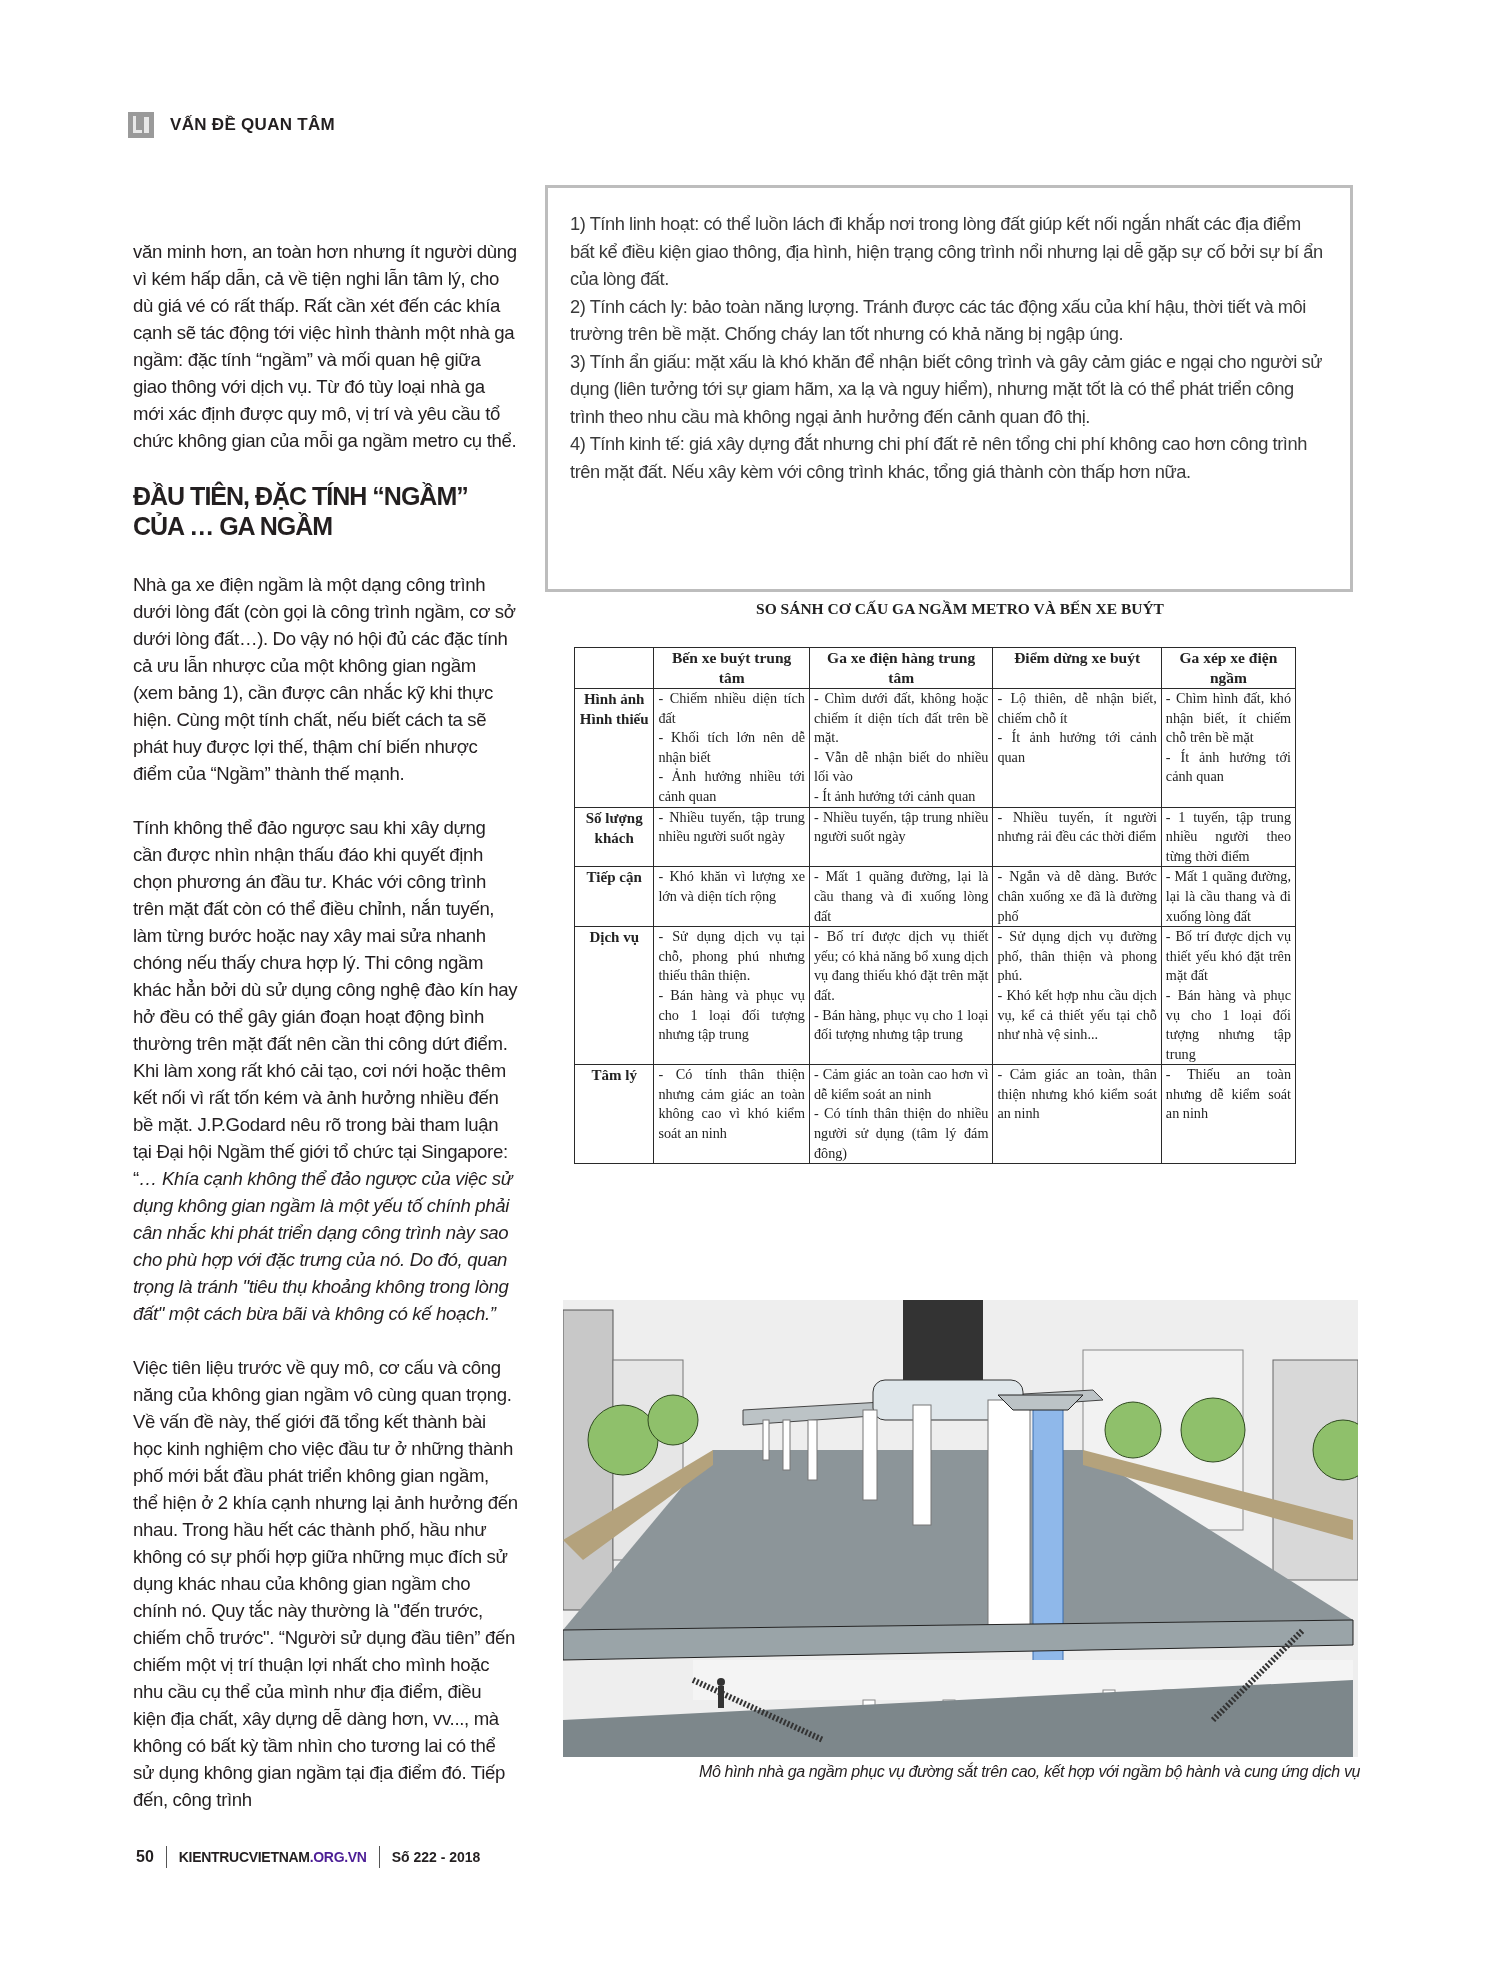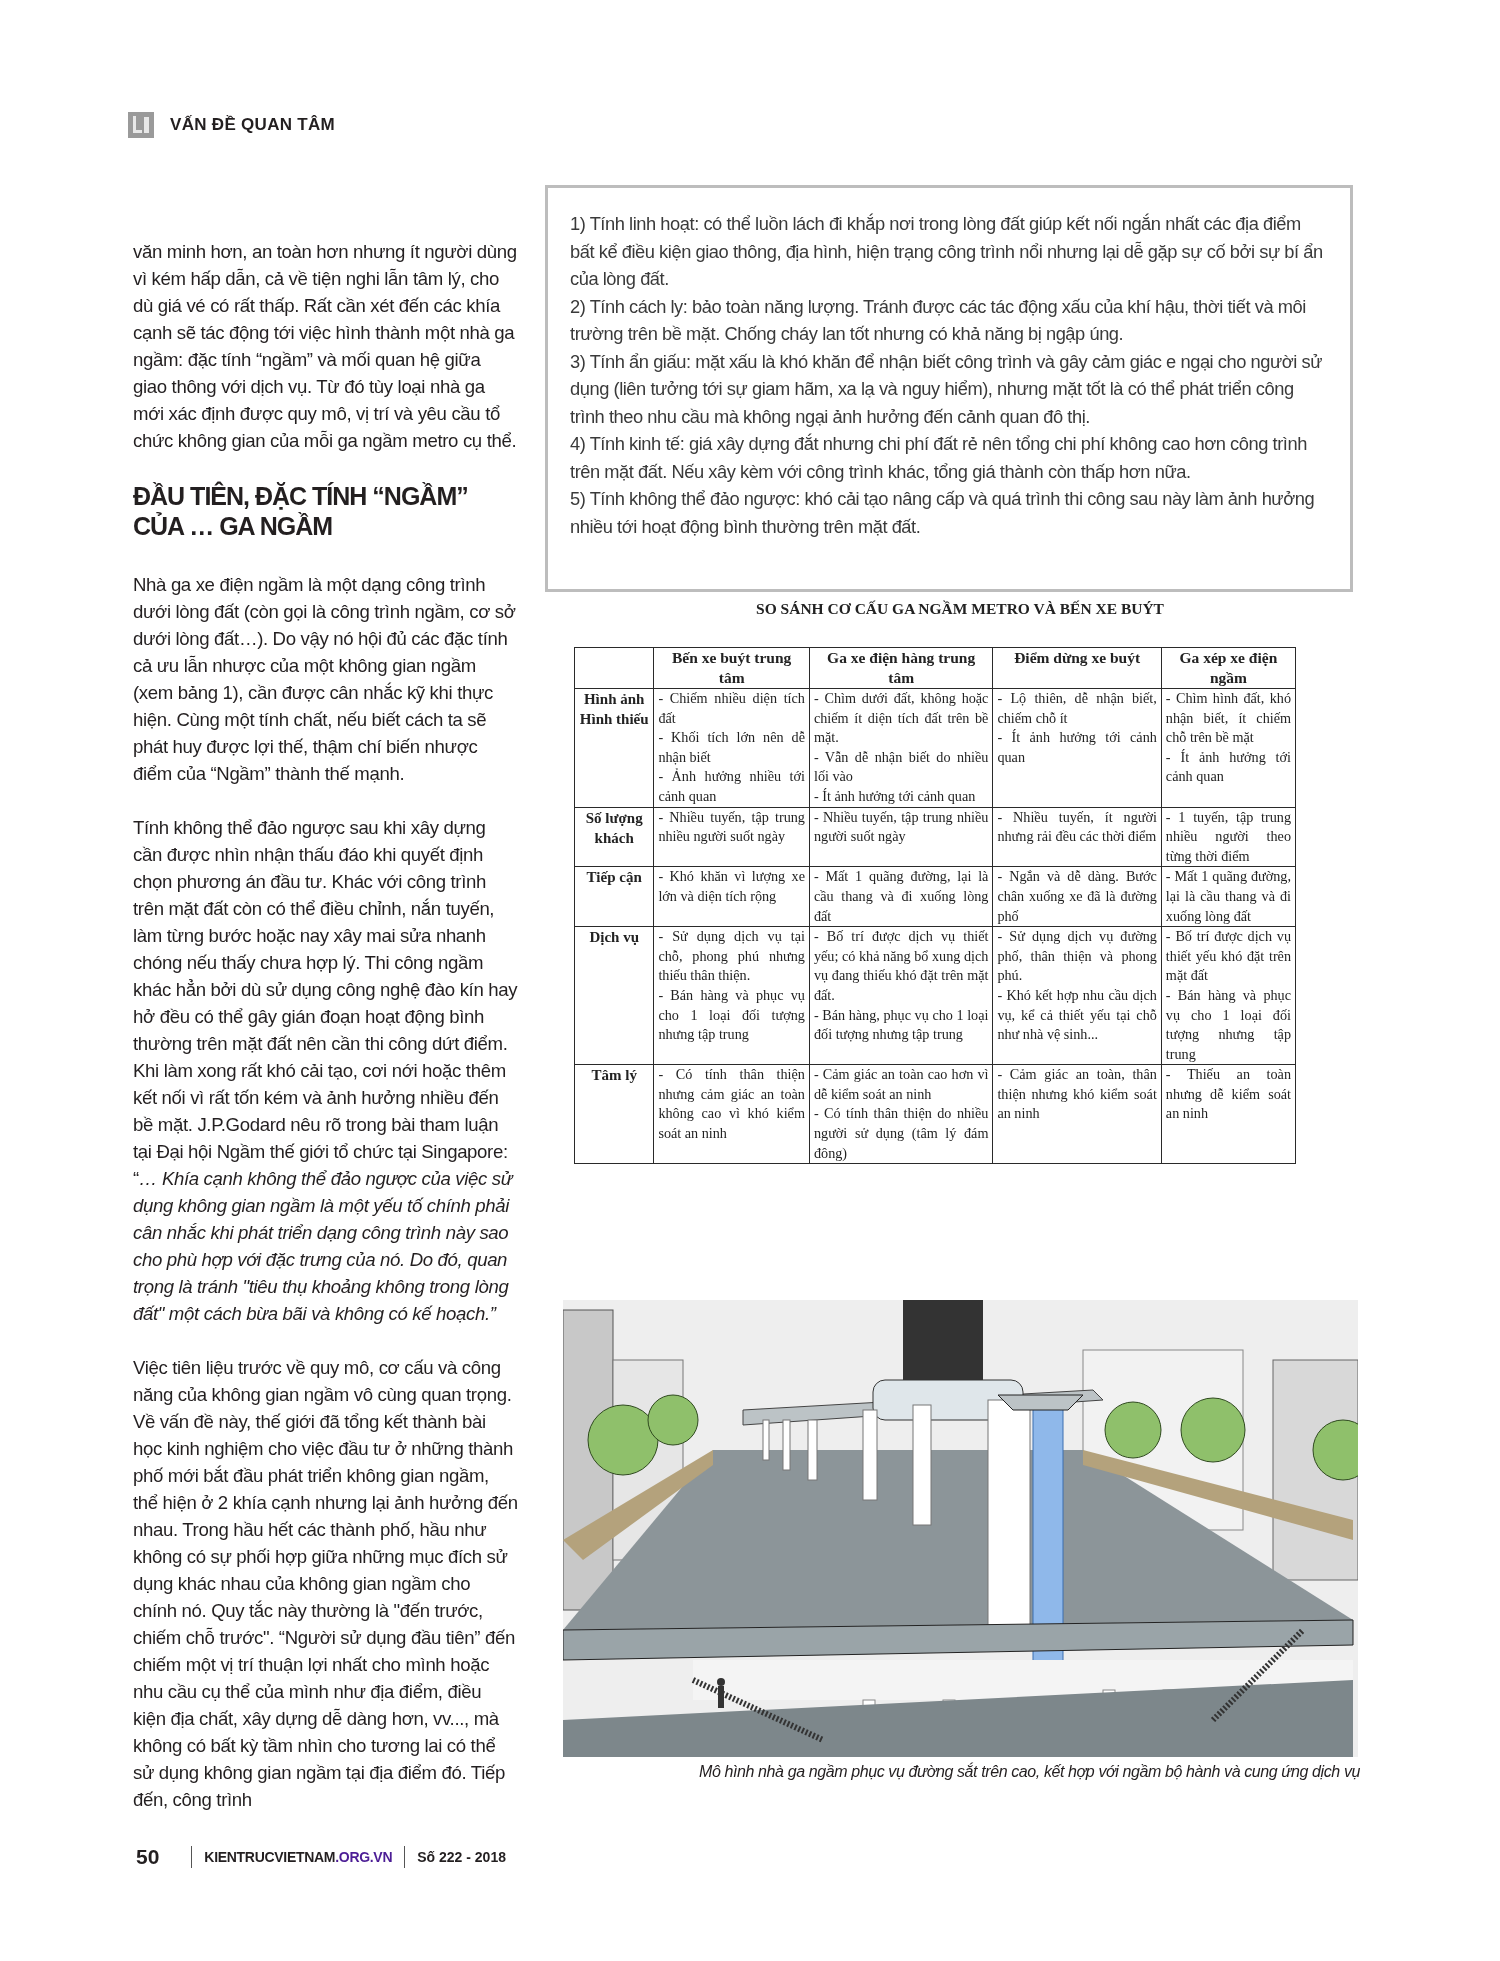--- a/index.html
+++ b/index.html
@@ -31,21 +31,21 @@
   table.cmp th { font-weight: bold; font-size: 15.5px; line-height: 20px; text-align: center; }
   table.cmp td.rowhead { font-weight: bold; text-align: center; font-size: 15px; line-height: 20px; width: 65px; }
   table.cmp td.cell { text-align: justify; }
   .col1 { width: 136px; } .col2 { width: 162px; } .col3 { width: 148px; } .col4 { width: 116px; }
 
   .illustration { position: absolute; left: 563px; top: 1300px; width: 795px; height: 457px; background: #ececec; overflow: hidden; }
   .caption { position: absolute; left: 560px; top: 1763px; width: 800px; text-align: right;
              font-style: italic; font-size: 16px; color: #231f20; letter-spacing: -0.4px; }
 
   .footer { position: absolute; left: 136px; top: 1843px; height: 28px; display: flex; align-items: center; font-size: 14px; }
-  .footer .page-num { font-weight: bold; font-size: 21px; margin-right: 20px; }
+  .footer .page-num { font-weight: bold; font-size: 16px; margin-right: 0; }
   .footer .sep { width: 1px; height: 22px; background: #555; margin: 0 12px; }
   .footer .brand-bold { font-weight: bold; letter-spacing: -0.3px; }
   .footer .brand-light { color: #4c1d95; font-weight: bold; letter-spacing: -0.3px; }
   .footer .issue { font-weight: bold; }
 </style>
 </head>
 <body>
 
 <div class="header">
   <div class="logo"></div>
@@ -60,21 +60,20 @@
     <span>Tính không thể đảo ngược sau khi xây dựng cần được nhìn nhận thấu đáo khi quyết định chọn phương án đầu tư. Khác với công trình trên mặt đất còn có thể điều chỉnh, nắn tuyến, làm từng bước hoặc nay xây mai sửa nhanh chóng nếu thấy chưa hợp lý. Thi công ngầm khác hẳn bởi dù sử dụng công nghệ đào kín hay hở đều có thể gây gián đoạn hoạt động bình thường trên mặt đất nên cần thi công dứt điểm. Khi làm xong rất khó cải tạo, cơi nới hoặc thêm kết nối vì rất tốn kém và ảnh hưởng nhiều đến bề mặt. J.P.Godard nêu rõ trong bài tham luận tại Đại hội Ngầm thế giới tổ chức tại Singapore: “</span><em>… Khía cạnh không thể đảo ngược của việc sử dụng không gian ngầm là một yếu tố chính phải cân nhắc khi phát triển dạng công trình này sao cho phù hợp với đặc trưng của nó. Do đó, quan trọng là tránh "tiêu thụ khoảng không trong lòng đất" một cách bừa bãi và không có kế hoạch.”</em>
   </p>
   <p>Việc tiên liệu trước về quy mô, cơ cấu và công năng của không gian ngầm vô cùng quan trọng. Về vấn đề này, thế giới đã tổng kết thành bài học kinh nghiệm cho việc đầu tư ở những thành phố mới bắt đầu phát triển không gian ngầm, thể hiện ở 2 khía cạnh nhưng lại ảnh hưởng đến nhau. Trong hầu hết các thành phố, hầu như không có sự phối hợp giữa những mục đích sử dụng khác nhau của không gian ngầm cho chính nó. Quy tắc này thường là "đến trước, chiếm chỗ trước". “Người sử dụng đầu tiên” đến chiếm một vị trí thuận lợi nhất cho mình hoặc nhu cầu cụ thể của mình như địa điểm, điều kiện địa chất, xây dựng dễ dàng hơn, vv..., mà không có bất kỳ tầm nhìn cho tương lai có thể sử dụng không gian ngầm tại địa điểm đó. Tiếp đến, công trình</p>
 </div>
 
 <div class="info-box">
   <div class="item">1) Tính linh hoạt: có thể luồn lách đi khắp nơi trong lòng đất giúp kết nối ngắn nhất các địa điểm bất kể điều kiện giao thông, địa hình, hiện trạng công trình nổi nhưng lại dễ gặp sự cố bởi sự bí ẩn của lòng đất.</div>
   <div class="item">2) Tính cách ly: bảo toàn năng lượng. Tránh được các tác động xấu của khí hậu, thời tiết và môi trường trên bề mặt. Chống cháy lan tốt nhưng có khả năng bị ngập úng.</div>
   <div class="item">3) Tính ẩn giấu: mặt xấu là khó khăn để nhận biết công trình và gây cảm giác e ngại cho người sử dụng (liên tưởng tới sự giam hãm, xa lạ và nguy hiểm), nhưng mặt tốt là có thể phát triển công trình theo nhu cầu mà không ngại ảnh hưởng đến cảnh quan đô thị.</div>
   <div class="item">4) Tính kinh tế: giá xây dựng đắt nhưng chi phí đất rẻ nên tổng chi phí không cao hơn công trình trên mặt đất.  Nếu xây kèm với công trình khác, tổng giá thành còn thấp hơn nữa.</div>
-  <div class="item">5) Tính không thể đảo ngược: khó cải tạo nâng cấp và quá trình thi công sau này làm ảnh hưởng nhiều tới hoạt động bình thường trên mặt đất.</div>
 </div>
 
 <div class="table-title">SO SÁNH CƠ CẤU GA NGẦM METRO VÀ BẾN XE BUÝT</div>
 <table class="cmp">
   <thead>
     <tr>
       <th style="width:65px"></th>
       <th class="col1">Bến xe buýt trung tâm</th>
       <th class="col2">Ga xe điện hàng trung tâm</th>
       <th class="col3">Điểm dừng xe buýt</th>

